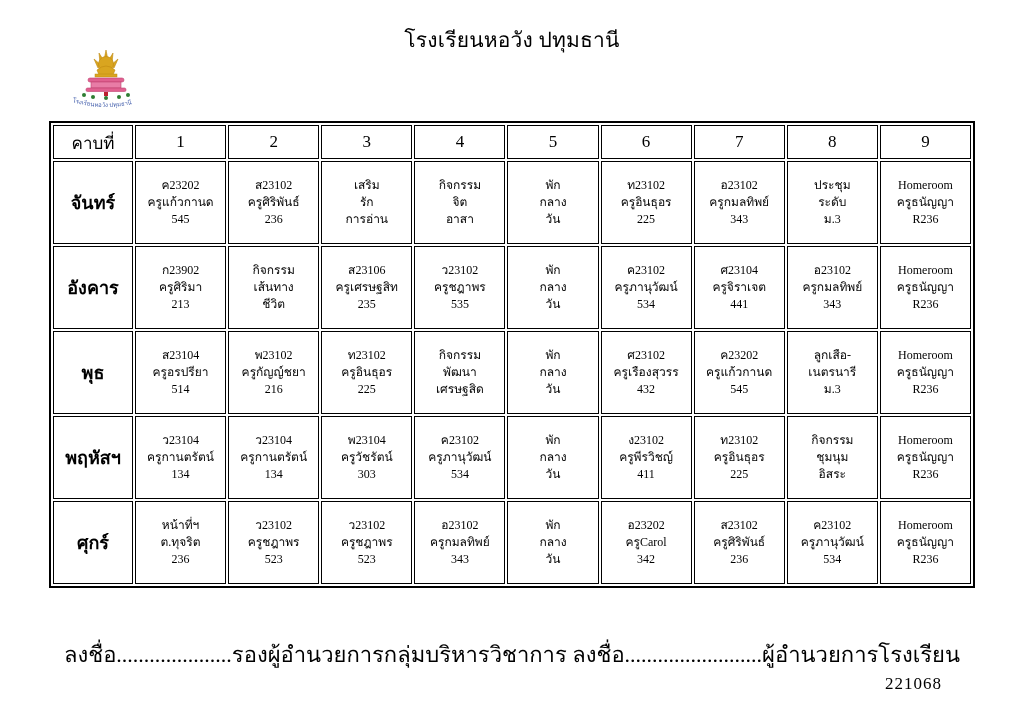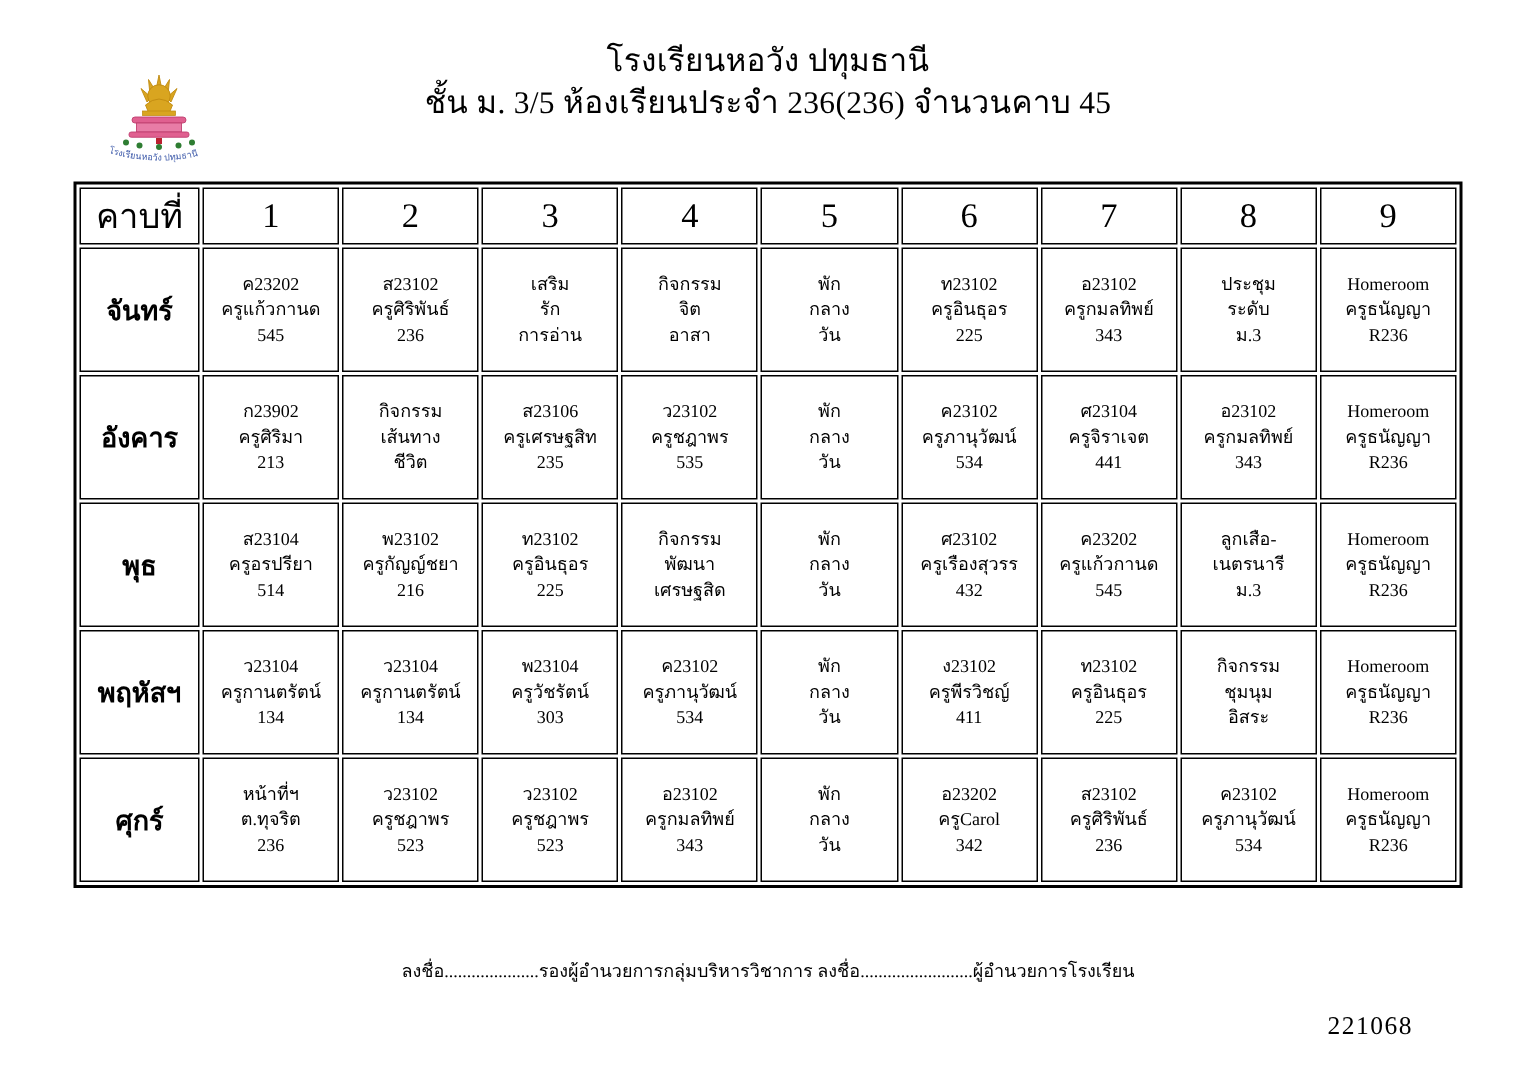--- a/index.html
+++ b/index.html
@@ -33,31 +33,31 @@
     background: #fff;
   }
   table.timetable th, table.timetable td {
     border: 1.5px solid #000;
     text-align: center;
     vertical-align: middle;
     padding: 0;
     font-weight: normal;
     overflow: hidden;
   }
-  tr.period-row th { height: 32px; font-size: 23px; }
+  tr.period-row th { height: 32px; font-size: 17px; }
   tr.time-row td, tr.time-row th { height: 30px; font-size: 14.5px; }
   th.label-col { font-size: 17px; font-weight: bold; }
   tr.day-row th.day-name { font-size: 18px; font-weight: bold; }
   tr.day-row td { height: 81px; font-size: 12px; line-height: 1.42; }
   tr.day-row td .line { white-space: nowrap; }
   .footer-sign {
     position: absolute; top: 637px; left: 0;
     width: 100%;
     text-align: center;
-    font-size: 12px;
+    font-size: 22px;
   }
   .doc-number {
     position: absolute; top: 674px; right: 82px;
     font-size: 17px;
     letter-spacing: 1px;
   }
 </style>
 </head>
 <body>
 
@@ -96,21 +96,20 @@
       <path id="cap-arc" d="M 6,58 Q 46,72 86,58"></path>
     </defs>
     <text font-size="6" fill="#3a57a8">
       <textPath href="#cap-arc" startOffset="8%">โรงเรียนหอวัง ปทุมธานี</textPath>
     </text>
   </svg>
 </div>
 
 <div class="header-block">
   <div>โรงเรียนหอวัง ปทุมธานี</div>
-  <div>ชั้น ม. 3/5  ห้องเรียนประจำ 236(236)  จำนวนคาบ 45</div>
 </div>
 
 <table class="timetable">
   <colgroup>
     <col style="width:80px">
     <col>
       <col>
       <col>
       <col>
       <col>

